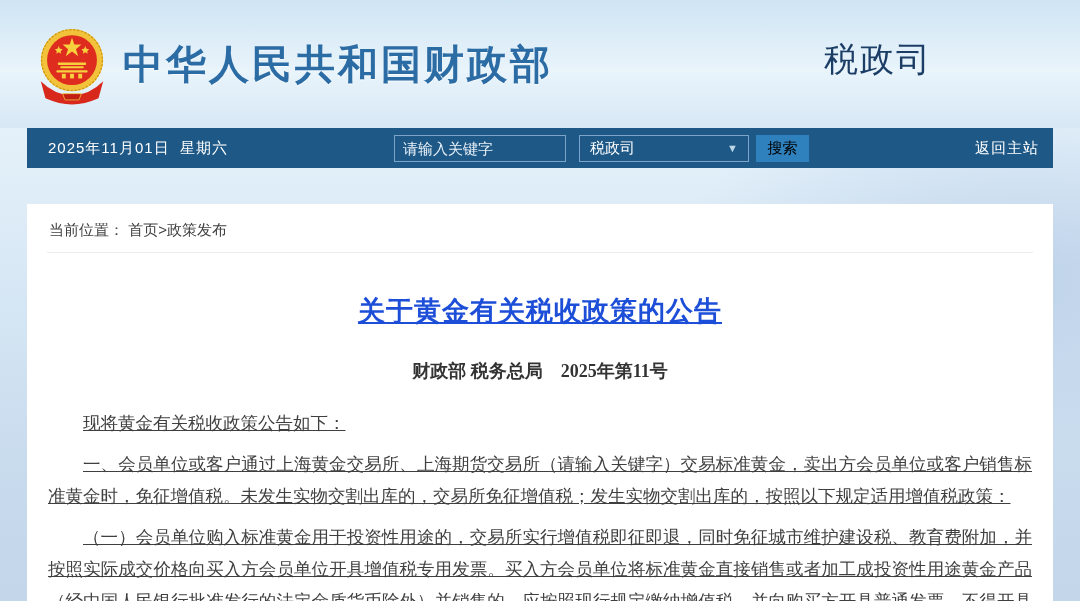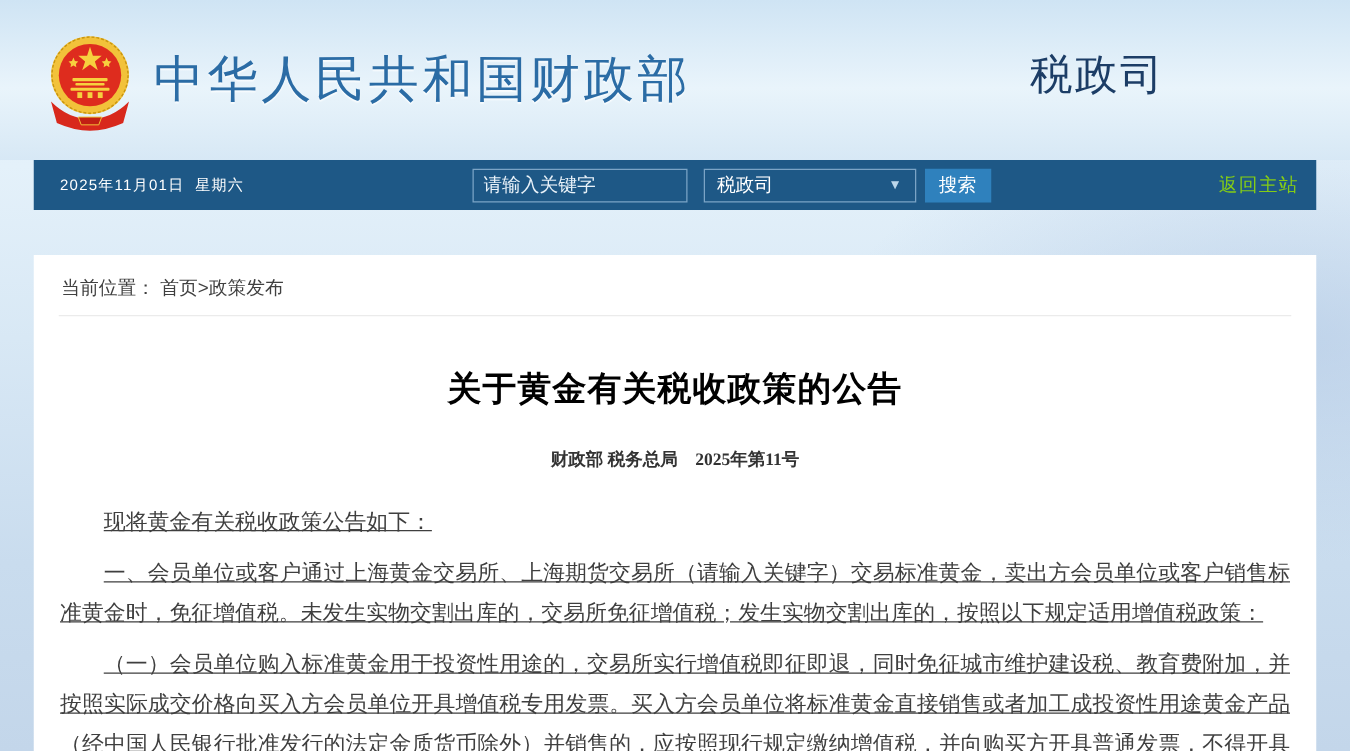--- a/index.html
+++ b/index.html
@@ -16,21 +16,21 @@
     height: 128px;
     display: flex;
     align-items: center;
     padding: 0 28px 0 33px;
     background: linear-gradient(180deg, #cfe4f4 0%, #e9f4fb 55%, #d7e8f5 100%);
   }
   .emblem { width: 78px; height: 82px; flex: 0 0 auto; }
   .title-block { margin-left: 12px; flex: 1 1 auto; }
   .site-title {
     font-size: 40px;
-    font-weight: normal;
+    font-weight: bold;
     color: #2b6ca5;
     letter-spacing: 3px;
     line-height: 1.1;
     text-shadow: 0 1px 1px rgba(255,255,255,0.7);
   }
   .site-subtitle {
     font-size: 15px;
     font-weight: bold;
     color: #2b6ca5;
     margin-top: 4px;
@@ -48,21 +48,21 @@
   
   .navbar {
     margin: 0 27px;
     height: 40px;
     background: #1e5886;
     display: flex;
     align-items: center;
     color: #ffffff;
   }
   .nav-date {
-    font-size: 12px;
+    font-size: 15px;
     margin-left: 21px;
     letter-spacing: 1px;
     white-space: pre;
   }
   .search-group { display: flex; align-items: center; margin-left: auto; }
   .search-input {
     width: 172px;
     height: 27px;
     background: transparent;
     border: 1px solid #7ba4c6;
@@ -85,30 +85,30 @@
     font-size: 15px;
     cursor: pointer;
   }
   .scope-caret { font-size: 11px; color: #bcd6ea; }
   .search-btn {
     width: 53px;
     height: 27px;
     margin-left: 7px;
     background: #2f81bd;
     border: none;
-    color: #ffffff;
+    color: #000000;
     font-size: 15px;
     cursor: pointer;
     font-family: "Liberation Sans", "DejaVu Sans", sans-serif;
   }
   .home-link {
     margin-left: auto;
     margin-right: 14px;
     font-size: 15px;
-    color: #84cc16;
+    color: #ffffff;
     text-decoration: none;
     letter-spacing: 1px;
   }
 
   
   .content {
     margin: 36px 27px 0 27px;
     background: #ffffff;
     height: 531px;
     padding: 0 20px;
@@ -119,28 +119,29 @@
     color: #404040;
     border-bottom: 1px solid #ebebeb;
   }
   .breadcrumb-row a { color: #404040; text-decoration: none; }
 
   .article { padding: 0 1px; }
   .article-title {
     text-align: center;
     font-size: 27px;
     font-weight: bold;
-    color: #000000;
+    color: #1d4ed8;
     margin-top: 40px;
     letter-spacing: 1px;
     font-family: "Liberation Sans", "DejaVu Sans", sans-serif;
+    text-decoration: underline;
   }
   .article-issuer {
     text-align: center;
-    font-size: 14px;
+    font-size: 18px;
     font-weight: bold;
     color: #333333;
     margin-top: 30px;
     font-family: "Liberation Serif", "DejaVu Serif", serif;
   }
   .article-body {
     margin-top: 24px;
     font-family: "Liberation Serif", "DejaVu Serif", serif;
     font-size: 17.5px;
     color: #3f3f3f;

